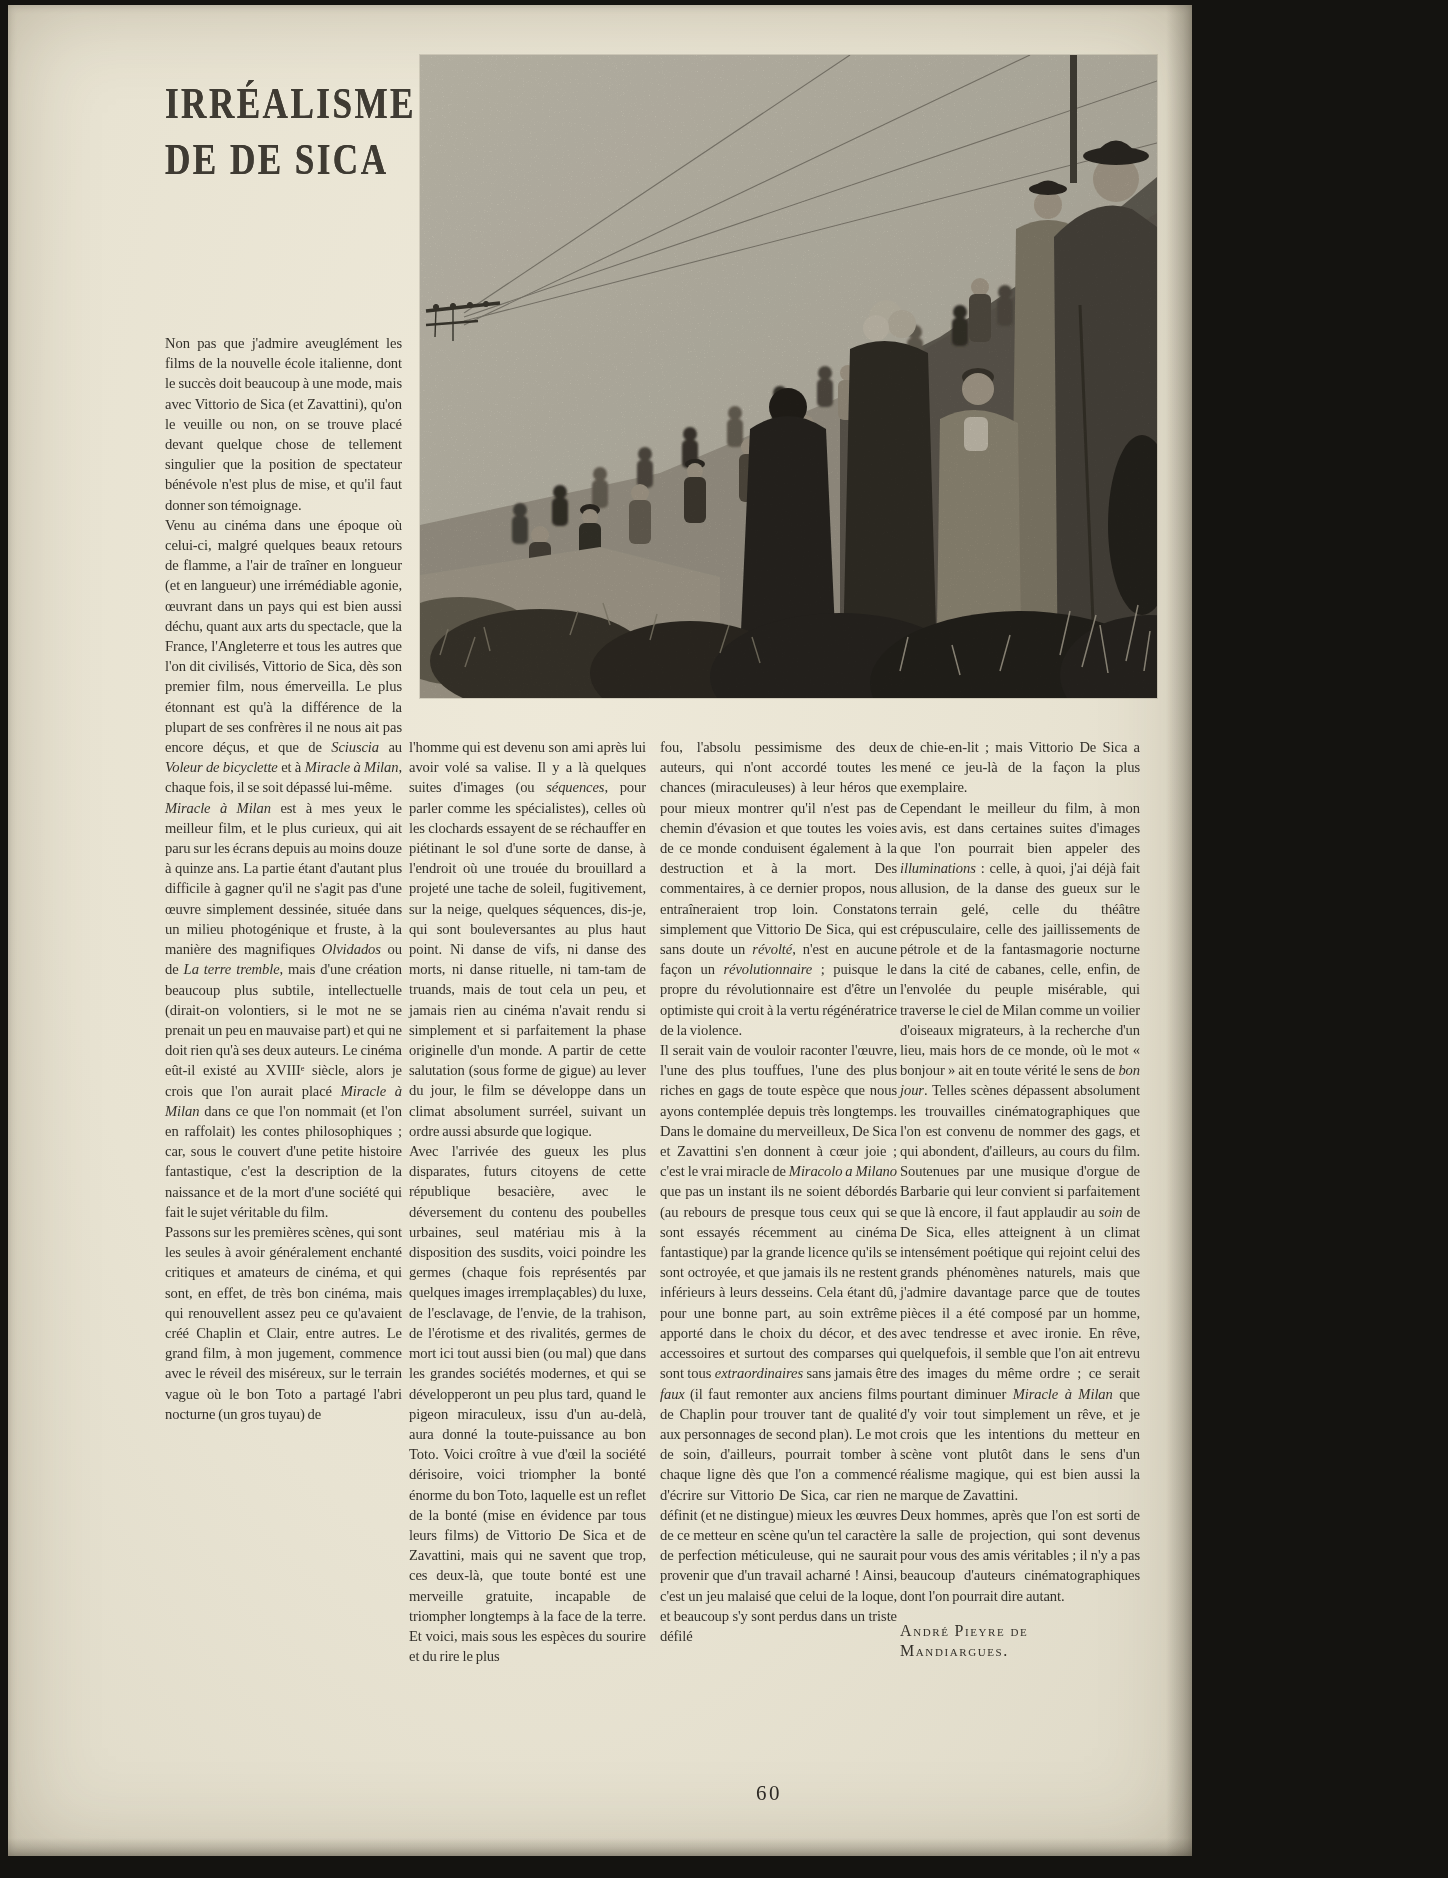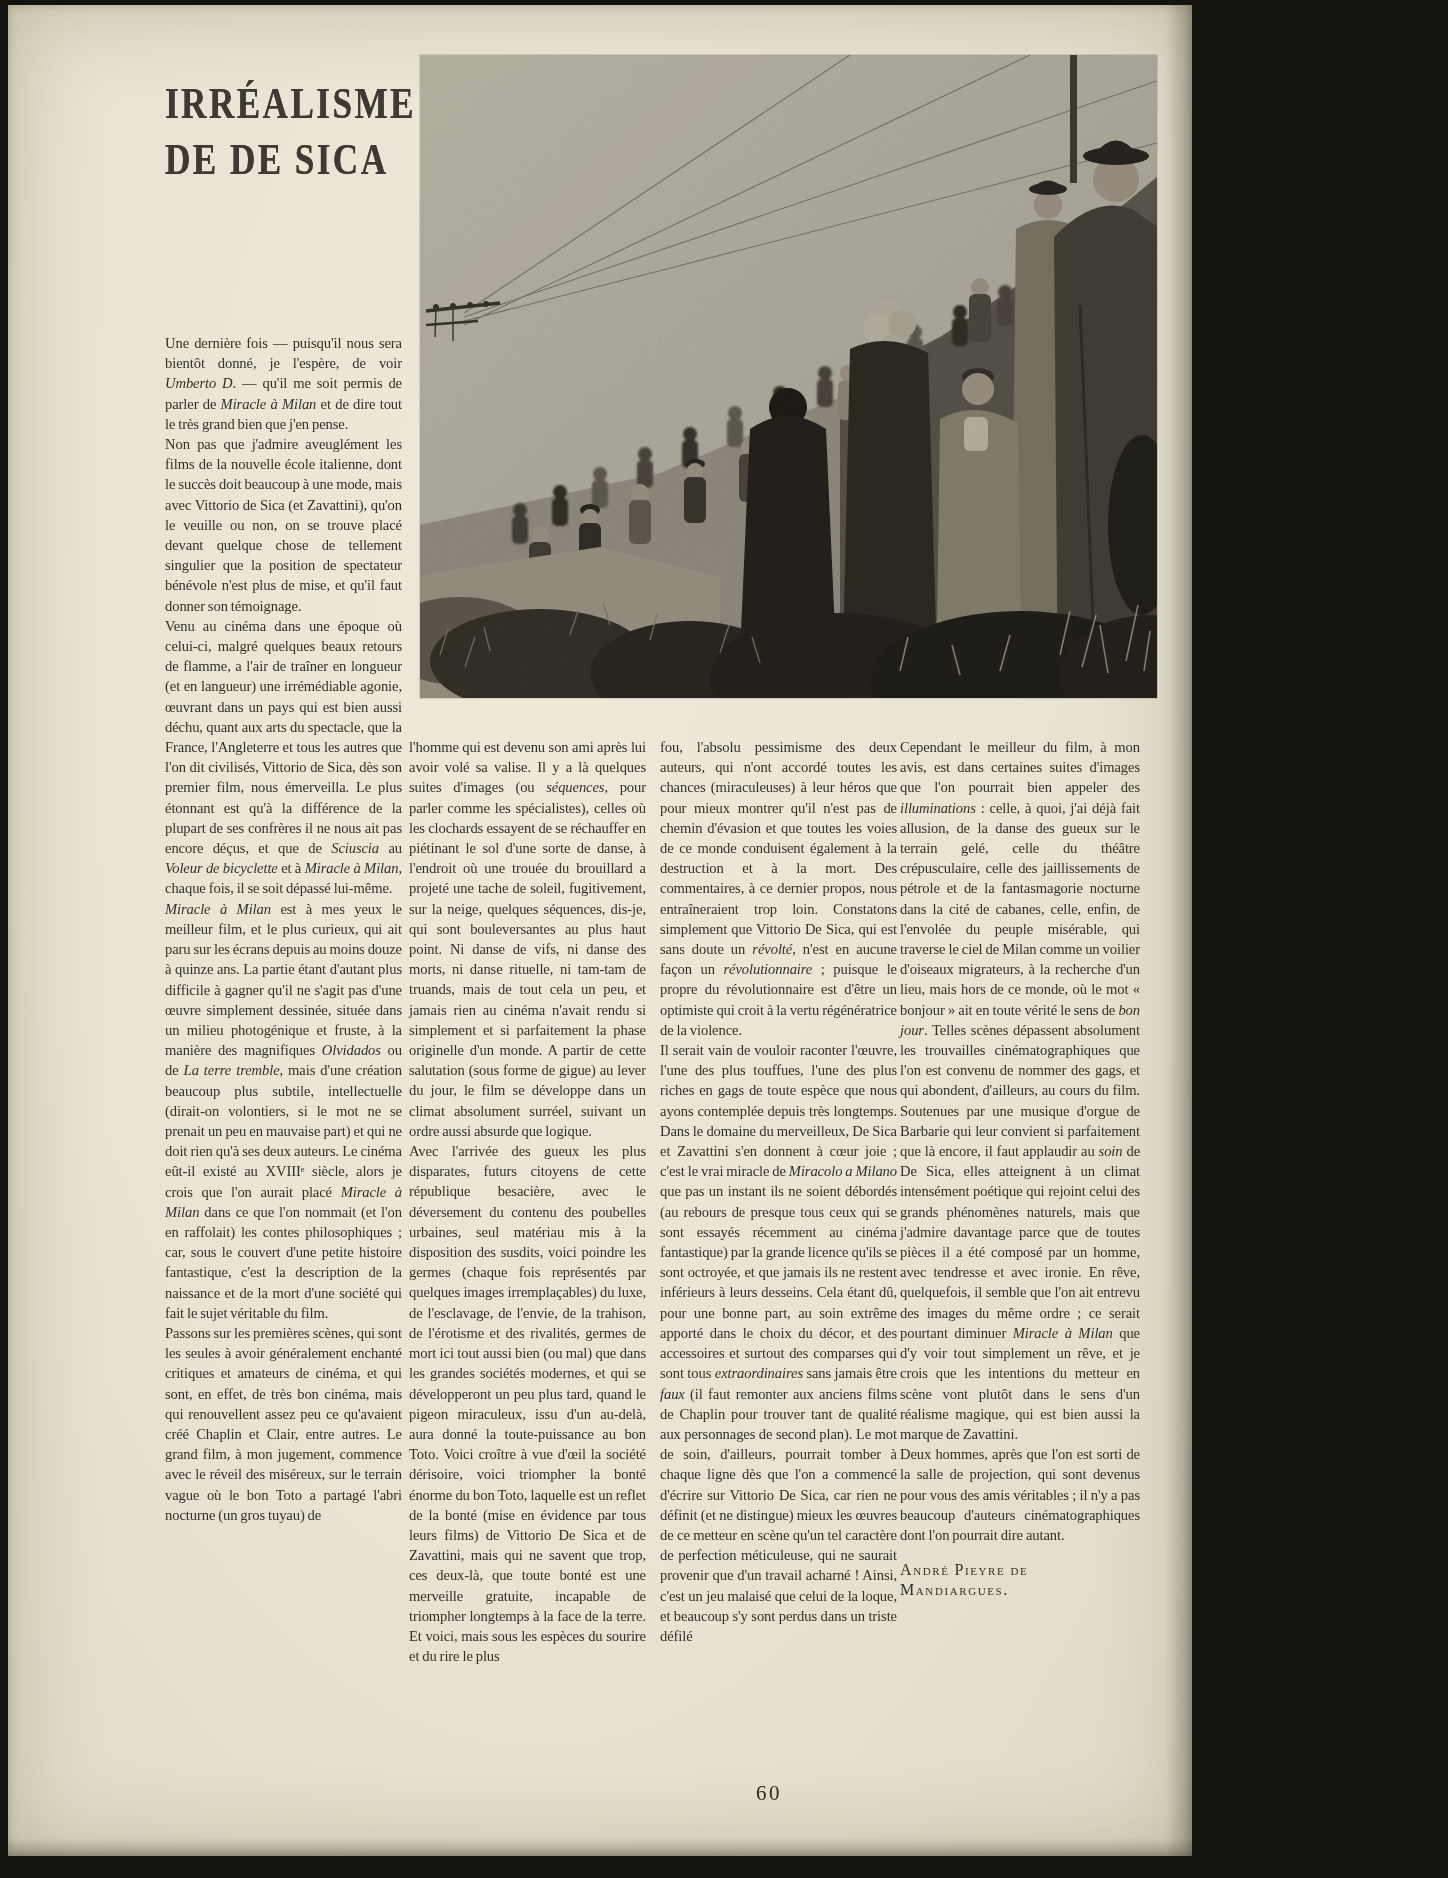--- a/index.html
+++ b/index.html
@@ -266,36 +266,36 @@
         <path d="M540 620 l-8 -30"></path>
           <path d="M480 616 l8 -34"></path>
       </g>
 
       <rect width="737" height="643" fill="#6f6348" opacity=".06"></rect>
       <rect width="737" height="643" filter="url(#gr)" opacity=".16"></rect>
     </svg>
   </div>
 
   <div class="col" id="col1">
-      <p class="para">Une dernière fois — puisqu'il nous sera bientôt donné, je l'espère, de voir <i>Umberto D</i>. — qu'il me soit permis de parler de <i>Miracle à Milan</i> et de dire tout le très grand bien que j'en pense.</p>
       <p class="para">Non pas que j'admire aveuglément les films de la nouvelle école italienne, dont le succès doit beaucoup à une mode, mais avec Vittorio de Sica (et Zavattini), qu'on le veuille ou non, on se trouve placé devant quelque chose de tellement singulier que la position de spectateur bénévole n'est plus de mise, et qu'il faut donner son témoignage.</p>
       <p class="para">Venu au cinéma dans une époque où celui-ci, malgré quelques beaux retours de flamme, a l'air de traîner en longueur (et en langueur) une irrémédiable agonie, œuvrant dans un pays qui est bien aussi déchu, quant aux arts du spectacle, que la France, l'Angleterre et tous les autres que l'on dit civilisés, Vittorio de Sica, dès son premier film, nous émerveilla. Le plus étonnant est qu'à la différence de la plupart de ses confrères il ne nous ait pas encore déçus, et que de <i>Sciuscia</i> au <i>Voleur de bicyclette</i> et à <i>Miracle à Milan</i>, chaque fois, il se soit dépassé lui-même.</p>
       <p class="para"><i>Miracle à Milan</i> est à mes yeux le meilleur film, et le plus curieux, qui ait paru sur les écrans depuis au moins douze à quinze ans. La partie étant d'autant plus difficile à gagner qu'il ne s'agit pas d'une œuvre simplement dessinée, située dans un milieu photogénique et fruste, à la manière des magnifiques <i>Olvidados</i> ou de <i>La terre tremble</i>, mais d'une création beaucoup plus subtile, intellectuelle (dirait-on volontiers, si le mot ne se prenait un peu en mauvaise part) et qui ne doit rien qu'à ses deux auteurs. Le cinéma eût-il existé au XVIIIᵉ siècle, alors je crois que l'on aurait placé <i>Miracle à Milan</i> dans ce que l'on nommait (et l'on en raffolait) les contes philosophiques ; car, sous le couvert d'une petite histoire fantastique, c'est la description de la naissance et de la mort d'une société qui fait le sujet véritable du film.</p>
       <p class="para">Passons sur les premières scènes, qui sont les seules à avoir généralement enchanté critiques et amateurs de cinéma, et qui sont, en effet, de très bon cinéma, mais qui renouvellent assez peu ce qu'avaient créé Chaplin et Clair, entre autres. Le grand film, à mon jugement, commence avec le réveil des miséreux, sur le terrain vague où le bon Toto a partagé l'abri nocturne (un gros tuyau) de</p>
     </div>
   <div class="col" id="col2">
       <p class="para">l'homme qui est devenu son ami après lui avoir volé sa valise. Il y a là quelques suites d'images (ou <i>séquences</i>, pour parler comme les spécialistes), celles où les clochards essayent de se réchauffer en piétinant le sol d'une sorte de danse, à l'endroit où une trouée du brouillard a projeté une tache de soleil, fugitivement, sur la neige, quelques séquences, dis-je, qui sont bouleversantes au plus haut point. Ni danse de vifs, ni danse des morts, ni danse rituelle, ni tam-tam de truands, mais de tout cela un peu, et jamais rien au cinéma n'avait rendu si simplement et si parfaitement la phase originelle d'un monde. A partir de cette salutation (sous forme de gigue) au lever du jour, le film se développe dans un climat absolument surréel, suivant un ordre aussi absurde que logique.</p>
       <p class="para">Avec l'arrivée des gueux les plus disparates, futurs citoyens de cette république besacière, avec le déversement du contenu des poubelles urbaines, seul matériau mis à la disposition des susdits, voici poindre les germes (chaque fois représentés par quelques images irremplaçables) du luxe, de l'esclavage, de l'envie, de la trahison, de l'érotisme et des rivalités, germes de mort ici tout aussi bien (ou mal) que dans les grandes sociétés modernes, et qui se développeront un peu plus tard, quand le pigeon miraculeux, issu d'un au-delà, aura donné la toute-puissance au bon Toto. Voici croître à vue d'œil la société dérisoire, voici triompher la bonté énorme du bon Toto, laquelle est un reflet de la bonté (mise en évidence par tous leurs films) de Vittorio De Sica et de Zavattini, mais qui ne savent que trop, ces deux-là, que toute bonté est une merveille gratuite, incapable de triompher longtemps à la face de la terre. Et voici, mais sous les espèces du sourire et du rire le plus</p>
     </div>
   <div class="col" id="col3">
       <p class="para">fou, l'absolu pessimisme des deux auteurs, qui n'ont accordé toutes les chances (miraculeuses) à leur héros que pour mieux montrer qu'il n'est pas de chemin d'évasion et que toutes les voies de ce monde conduisent également à la destruction et à la mort. Des commentaires, à ce dernier propos, nous entraîneraient trop loin. Constatons simplement que Vittorio De Sica, qui est sans doute un <i>révolté</i>, n'est en aucune façon un <i>révolutionnaire</i> ; puisque le propre du révolutionnaire est d'être un optimiste qui croit à la vertu régénératrice de la violence.</p>
       <p class="para">Il serait vain de vouloir raconter l'œuvre, l'une des plus touffues, l'une des plus riches en gags de toute espèce que nous ayons contemplée depuis très longtemps. Dans le domaine du merveilleux, De Sica et Zavattini s'en donnent à cœur joie ; c'est le vrai miracle de <i>Miracolo a Milano</i> que pas un instant ils ne soient débordés (au rebours de presque tous ceux qui se sont essayés récemment au cinéma fantastique) par la grande licence qu'ils se sont octroyée, et que jamais ils ne restent inférieurs à leurs desseins. Cela étant dû, pour une bonne part, au soin extrême apporté dans le choix du décor, et des accessoires et surtout des comparses qui sont tous <i>extraordinaires</i> sans jamais être <i>faux</i> (il faut remonter aux anciens films de Chaplin pour trouver tant de qualité aux personnages de second plan). Le mot de soin, d'ailleurs, pourrait tomber à chaque ligne dès que l'on a commencé d'écrire sur Vittorio De Sica, car rien ne définit (et ne distingue) mieux les œuvres de ce metteur en scène qu'un tel caractère de perfection méticuleuse, qui ne saurait provenir que d'un travail acharné ! Ainsi, c'est un jeu malaisé que celui de la loque, et beaucoup s'y sont perdus dans un triste défilé</p>
     </div>
   <div class="col" id="col4">
     <div>
+        <p class="para">de chie-en-lit ; mais Vittorio De Sica a mené ce jeu-là de la façon la plus exemplaire.</p>
         <p class="para">Cependant le meilleur du film, à mon avis, est dans certaines suites d'images que l'on pourrait bien appeler des <i>illuminations</i> : celle, à quoi, j'ai déjà fait allusion, de la danse des gueux sur le terrain gelé, celle du théâtre crépusculaire, celle des jaillissements de pétrole et de la fantasmagorie nocturne dans la cité de cabanes, celle, enfin, de l'envolée du peuple misérable, qui traverse le ciel de Milan comme un voilier d'oiseaux migrateurs, à la recherche d'un lieu, mais hors de ce monde, où le mot « bonjour » ait en toute vérité le sens de <i>bon jour</i>. Telles scènes dépassent absolument les trouvailles cinématographiques que l'on est convenu de nommer des gags, et qui abondent, d'ailleurs, au cours du film. Soutenues par une musique d'orgue de Barbarie qui leur convient si parfaitement que là encore, il faut applaudir au <i>soin</i> de De Sica, elles atteignent à un climat intensément poétique qui rejoint celui des grands phénomènes naturels, mais que j'admire davantage parce que de toutes pièces il a été composé par un homme, avec tendresse et avec ironie. En rêve, quelquefois, il semble que l'on ait entrevu des images du même ordre ; ce serait pourtant diminuer <i>Miracle à Milan</i> que d'y voir tout simplement un rêve, et je crois que les intentions du metteur en scène vont plutôt dans le sens d'un réalisme magique, qui est bien aussi la marque de Zavattini.</p>
         <p class="para">Deux hommes, après que l'on est sorti de la salle de projection, qui sont devenus pour vous des amis véritables ; il n'y a pas beaucoup d'auteurs cinématographiques dont l'on pourrait dire autant.</p>
       </div>
     <div class="signature">André Pieyre de Mandiargues.</div>
   </div>
 
   <div class="page-number">60</div>
 </div>
 
 </body></html>

